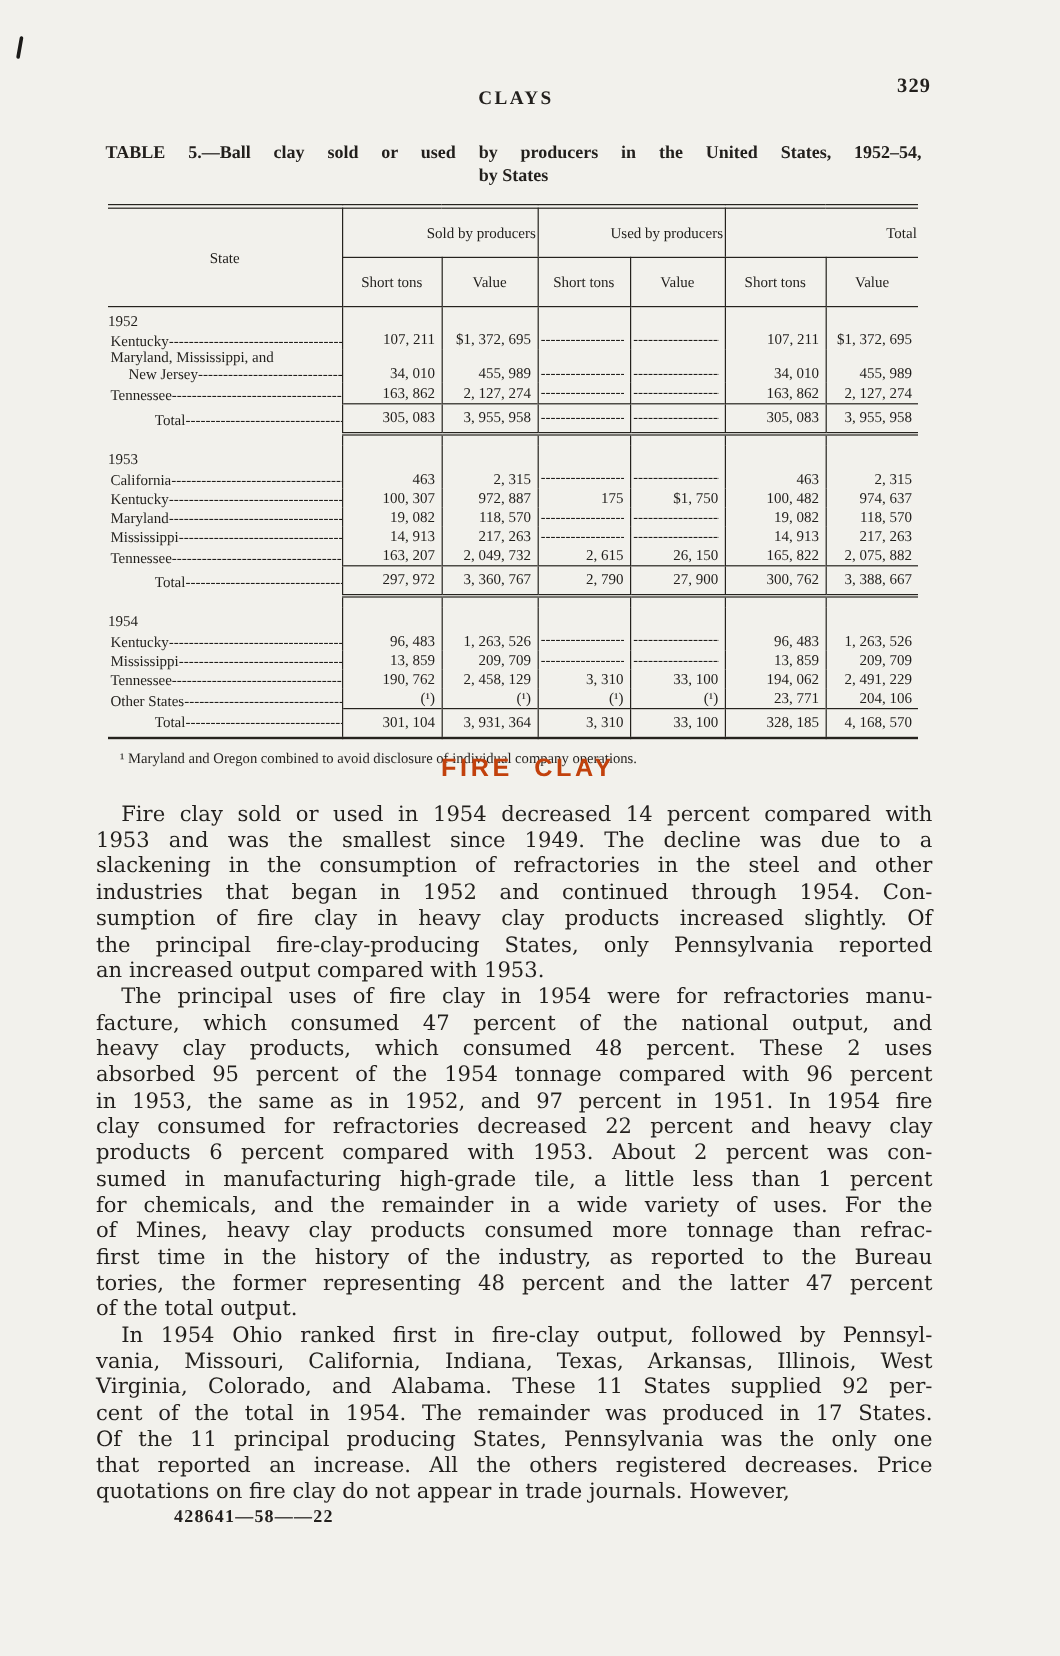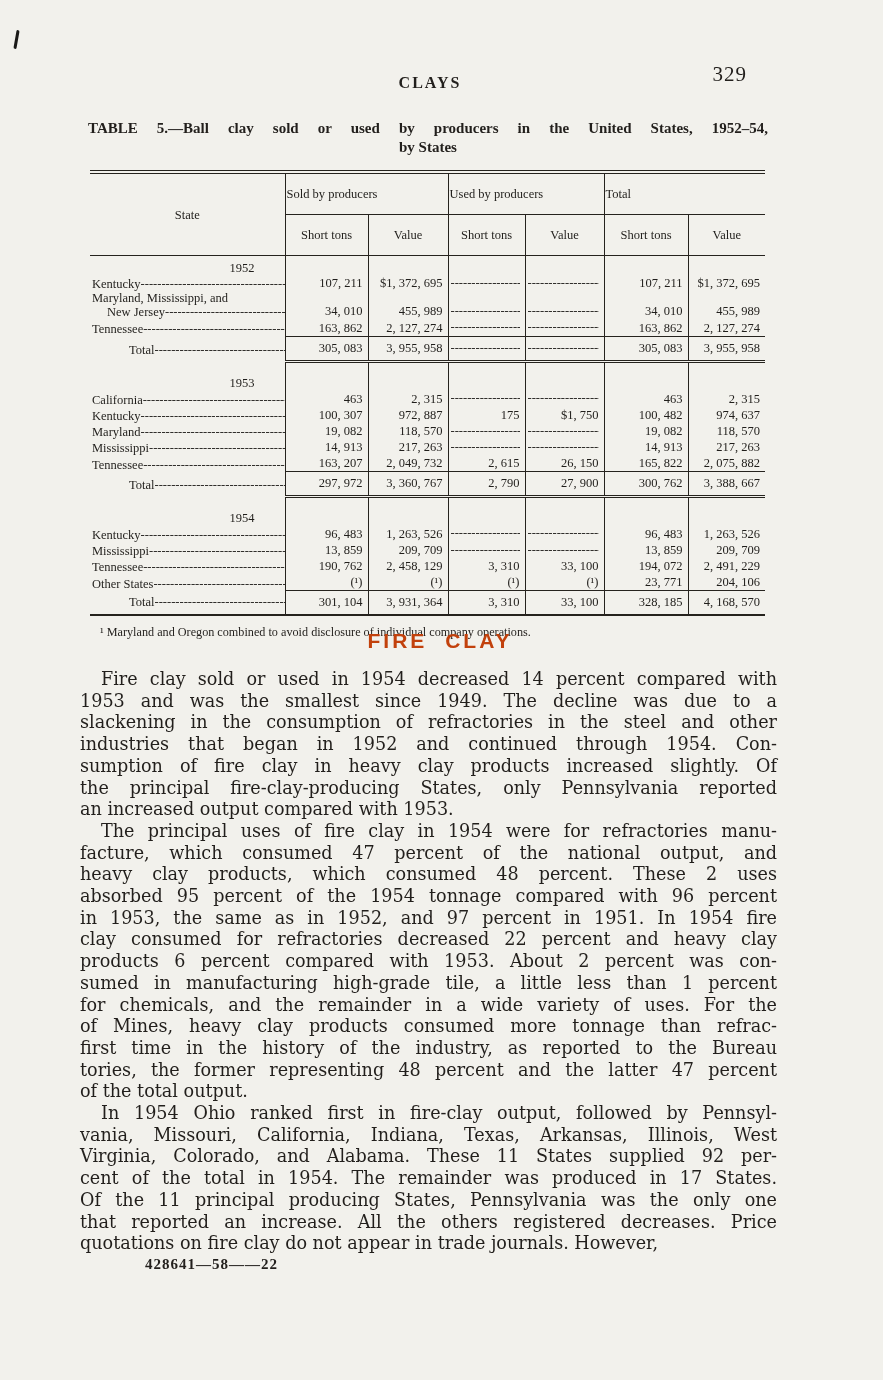--- a/index.html
+++ b/index.html
@@ -7,45 +7,45 @@
     width:883px;height:1380px;position:relative;overflow:hidden;
     background:#f2f1ec;color:#221f1c;
     font-family:"Liberation Serif", serif;
   }
   
   .ink-mark{position:absolute;left:15px;top:30px;width:3px;height:19px;
     background:#1b1a18;border-radius:2px;transform:rotate(10deg);}
   
   .running-head{position:absolute;top:74px;left:0;width:860px;text-align:center;
     font-weight:bold;font-size:16px;letter-spacing:2px;}
-  .page-number{position:absolute;top:62px;right:136px;font-size:21px;font-weight:400;
+  .page-number{position:absolute;top:62px;right:107px;font-size:17px;font-weight:700;
     letter-spacing:1px;}
   
   .table-title{position:absolute;top:119px;left:88px;width:680px;
     font-weight:bold;font-size:15px;line-height:19px;}
   .table-title .line1{text-align:justify;text-align-last:justify;}
   .table-title .line2{text-align:center;}
   
   .table-wrap{position:absolute;top:170px;left:90px;width:675px;}
   table{border-collapse:collapse;table-layout:fixed;width:675px;
     font-size:12.5px;line-height:14px;color:#201e1b;}
   table{border-top:4px double #26231e;border-bottom:2px solid #26231e;}
   col.c-state{width:195px;} col.c1{width:83px;} col.c2{width:80px;}
   col.c3{width:77px;} col.c4{width:79px;} col.c5{width:84px;} col.c6{width:77px;}
   th{font-weight:normal;font-size:12.5px;}
   .group-head{border-left:1px solid #26231e;border-bottom:1px solid #26231e;
-    text-align:left;height:38px;vertical-align:middle;}
+    text-align:right;height:38px;vertical-align:middle;}
   .sub-head{border-left:1px solid #26231e;text-align:center;height:38px;vertical-align:middle;margin-left:24px;}
   .state-head{text-align:center;vertical-align:middle;}
   thead tr.sub-row th, thead .state-head{border-bottom:1px solid #26231e;}
   td{padding:0;}
   .num-cell{border-left:1px solid #26231e;text-align:right;vertical-align:bottom;
     padding:1px 5px 1px 2px;}
   .state-cell{padding-left:2px;vertical-align:bottom;}
-  .year-cell{text-align:right;padding:5px 30px 0 0;vertical-align:bottom;}
+  .year-cell{text-align:left;padding:5px 30px 0 0;vertical-align:bottom;}
   .label-line{display:flex;align-items:baseline;}
   .label-line.cont{padding-left:15px;justify-content:flex-end;}
   .label-text{white-space:nowrap;}
   .leader{flex:1;overflow:hidden;white-space:nowrap;}
   .leader::after{content:"----------------------------------------------------------------";}
   .dash-fill{display:block;overflow:hidden;white-space:nowrap;height:1.15em;text-align:left;}
   .dash-fill::after{content:"----------------------------";}
   tr.total-row .num-cell{border-top:1px solid #26231e;padding-top:4px;padding-bottom:5px;}
   tr.total-row .state-cell{padding-top:4px;padding-bottom:5px;}
   tr.total-row .label-line{padding-left:37px;}
@@ -365,21 +365,21 @@
           <td class="state-cell">
             <div class="label-line">
               <span class="label-text">Tennessee</span>
               <span class="leader"></span>
             </div>
           </td>
           <td class="num-cell">190, 762</td>
           <td class="num-cell">2, 458, 129</td>
           <td class="num-cell">3, 310</td>
           <td class="num-cell">33, 100</td>
-          <td class="num-cell">194, 072</td>
+          <td class="num-cell">194, 062</td>
           <td class="num-cell">2, 491, 229</td>
         </tr>
         <tr class="data-row">
           <td class="state-cell">
             <div class="label-line">
               <span class="label-text">Other States</span>
               <span class="leader"></span>
             </div>
           </td>
           <td class="num-cell">(¹)</td>

